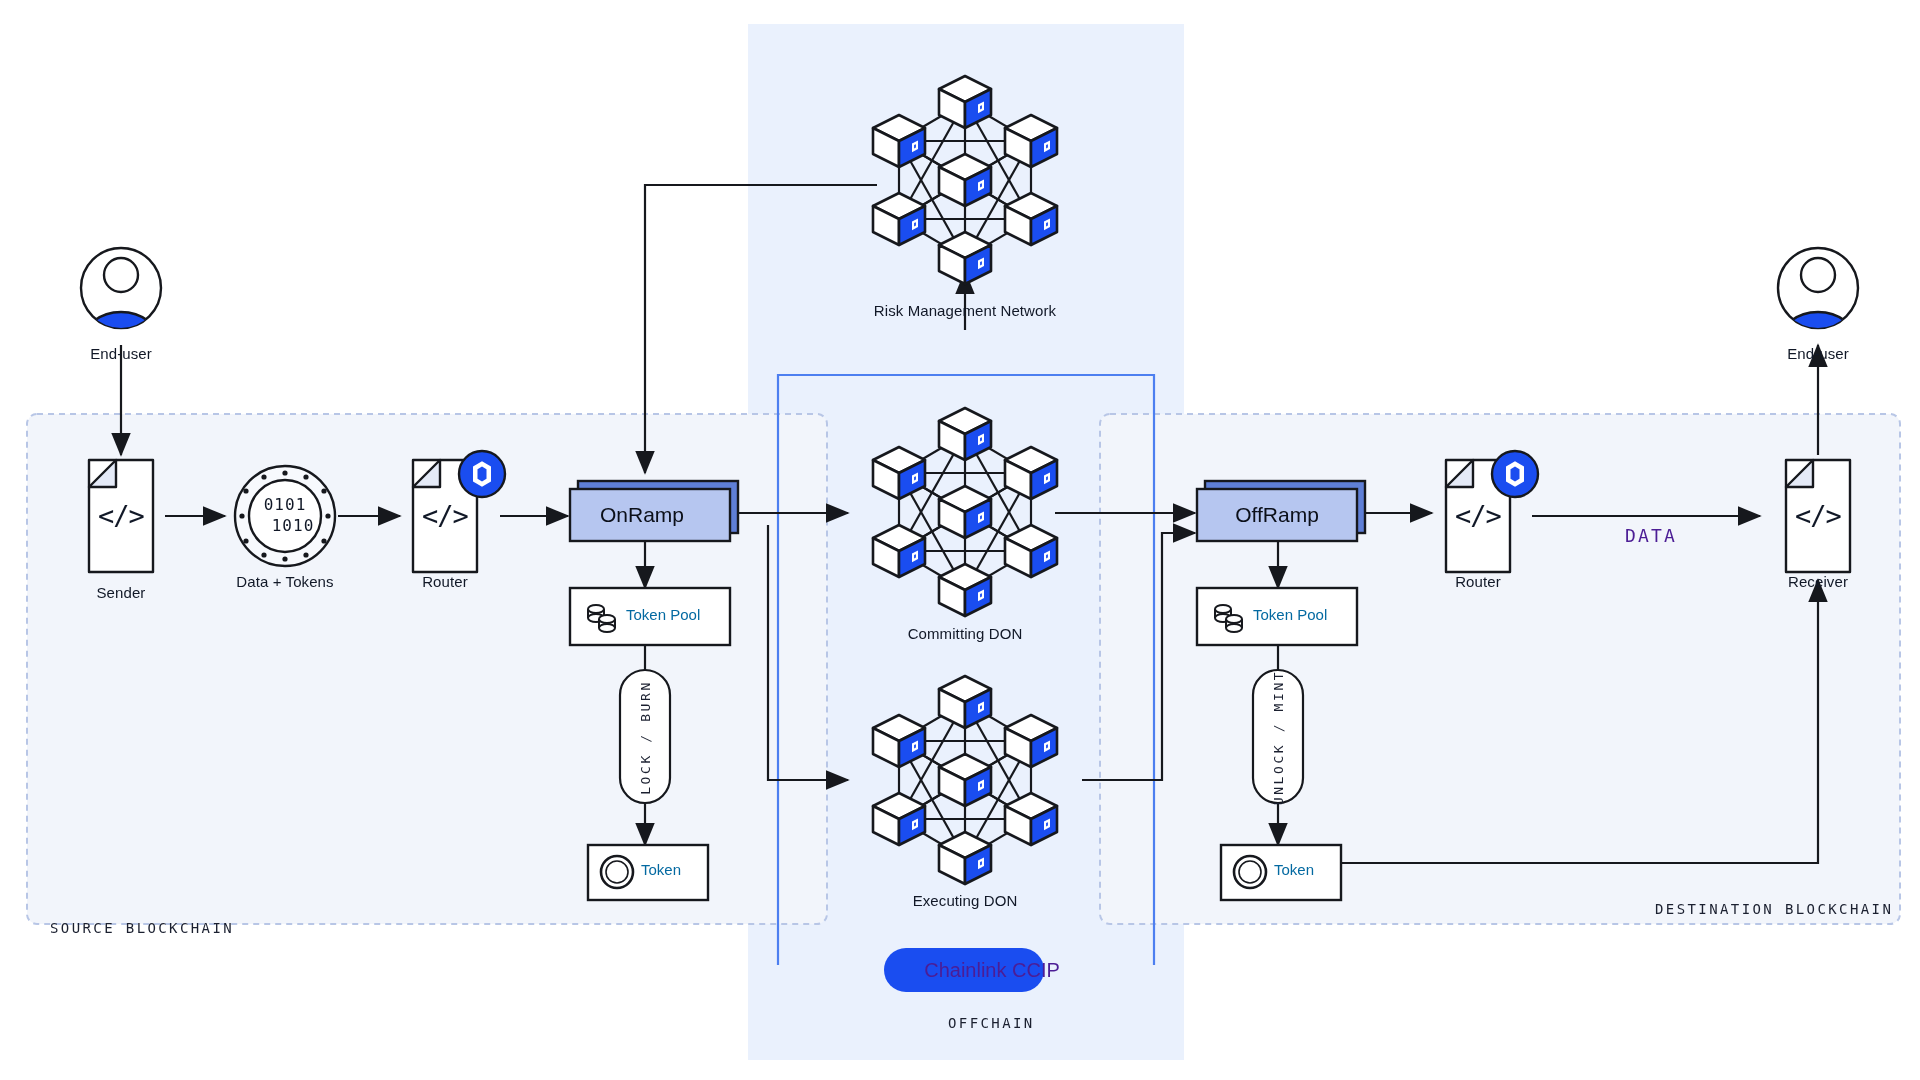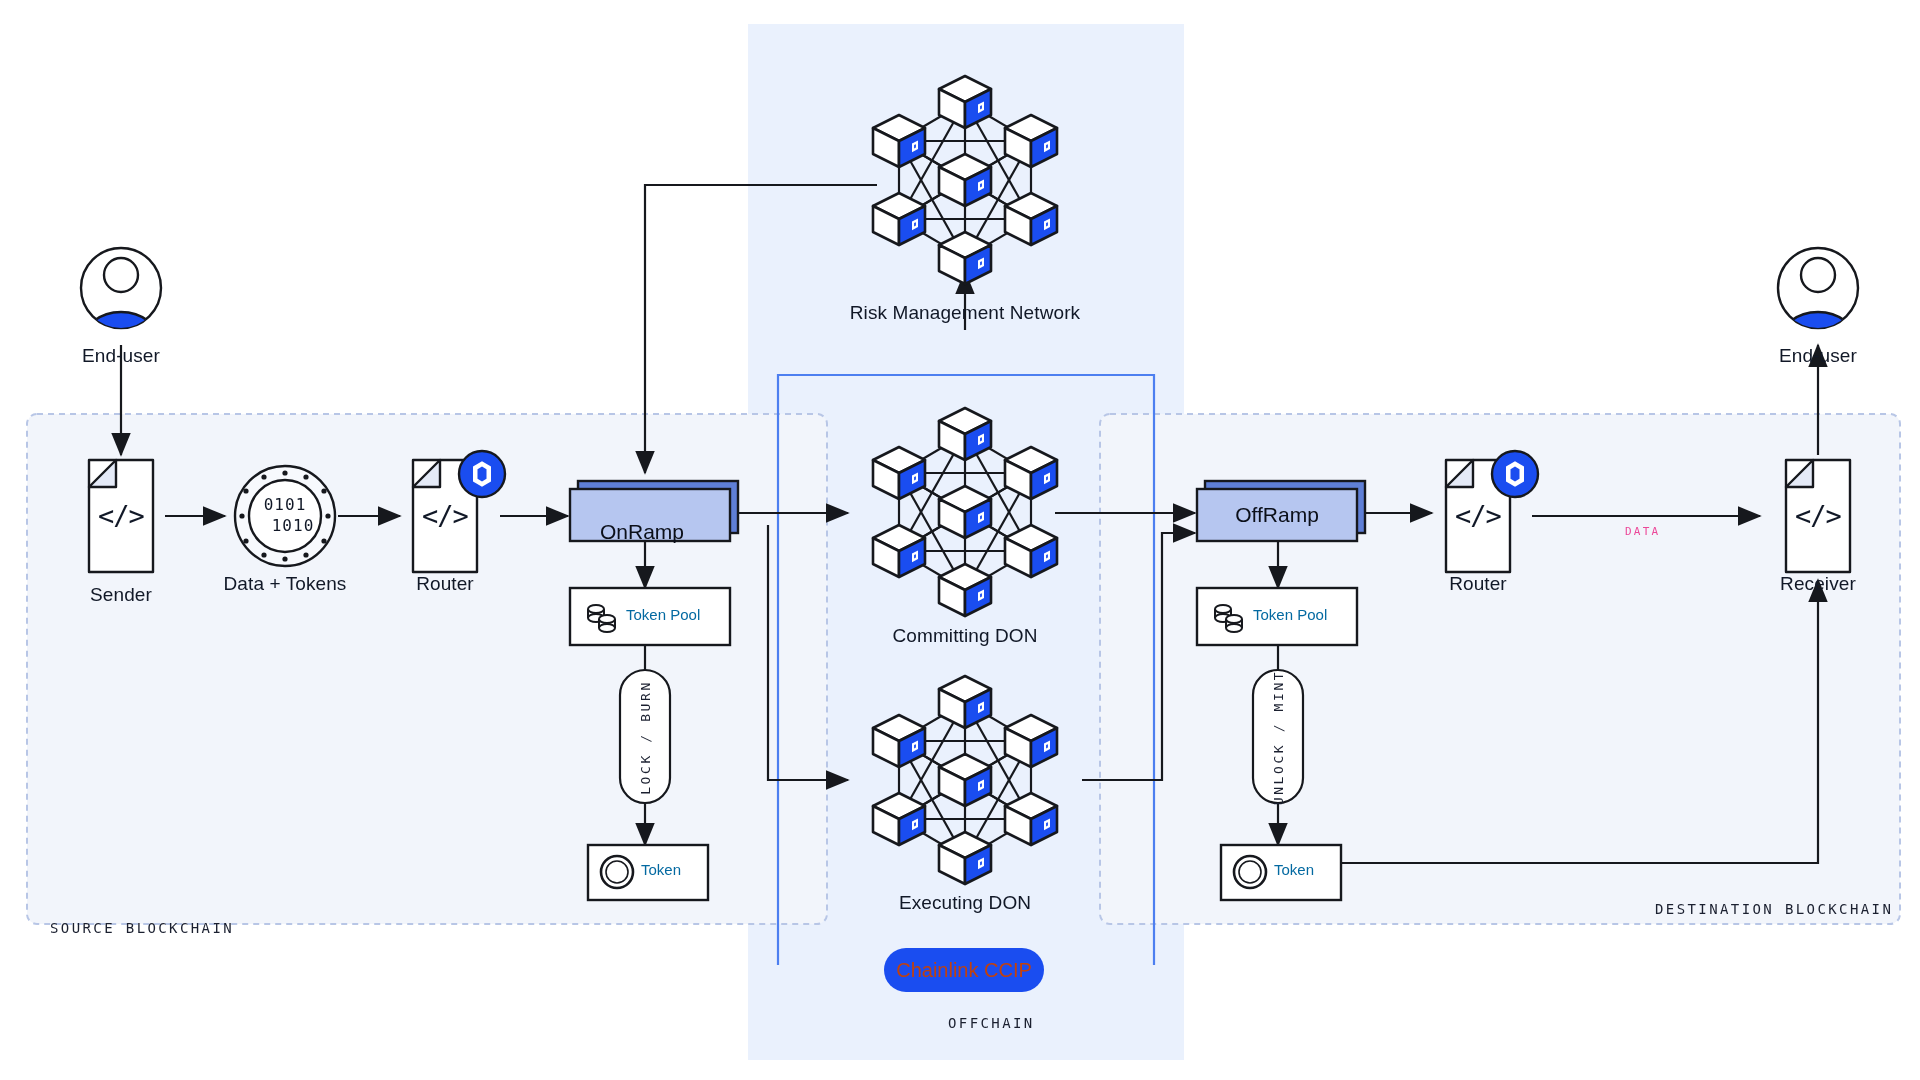--- a/index.html
+++ b/index.html
@@ -1,36 +1,36 @@
 <!DOCTYPE html>
 <html><head>
 <meta charset="utf-8">
 <style>
   html,body{margin:0;padding:0;background:#ffffff;}
   body{width:1920px;height:1080px;overflow:hidden;
        font-family:"Liberation Sans",sans-serif;color:#0b0f19;}
   #stage{position:relative;width:1920px;height:1080px;}
   #stage > svg{position:absolute;left:0;top:0;}
-  .lbl{position:absolute;font-size:19px;color:#111827;white-space:nowrap;
+  .lbl{position:absolute;font-size:15px;color:#111827;white-space:nowrap;
        text-align:center;letter-spacing:.1px;}
   .mono{font-family:"DejaVu Sans Mono",monospace;font-size:14px;
         letter-spacing:2.4px;color:#1b2030;white-space:nowrap;position:absolute;}
   .boxlbl{position:absolute;font-size:15px;color:#0369a1;white-space:nowrap;}
   .ramplbl{position:absolute;font-size:21px;color:#0b0f19;white-space:nowrap;}
-  .ccip-pill-text{position:absolute;font-size:20px;color:#c2410c;white-space:nowrap;}
+  .ccip-pill-text{position:absolute;font-size:20px;color:#4c1d95;white-space:nowrap;margin-left:28px;}
   .bincode{position:absolute;font-family:"DejaVu Sans Mono",monospace;
            font-size:16px;line-height:21px;color:#111827;text-align:center;
            letter-spacing:1px;}
   .codeglyph{position:absolute;font-family:"DejaVu Sans Mono",monospace;
              font-size:27px;color:#111827;letter-spacing:-1px;white-space:nowrap;}
   .vlabel{position:absolute;font-family:"DejaVu Sans Mono",monospace;
           font-size:13px;letter-spacing:2.6px;color:#1b2030;white-space:nowrap;
           transform-origin:center center;}
   .dlabel{position:absolute;font-family:"DejaVu Sans Mono",monospace;
-          font-size:11px;letter-spacing:2.2px;color:#ec4899;white-space:nowrap;text-align:right;}
+          font-size:18px;letter-spacing:2.2px;color:#4c1d95;white-space:nowrap;text-align:right;}
 </style>
 </head>
 <body>
 
 <div id="stage">
 
   <svg width="1920" height="1080" viewBox="0 0 1920 1080">
     <defs>
       <marker id="ah" markerWidth="11" markerHeight="9" refX="10.2" refY="4.5" orient="auto">
         <path d="M0,0 L11,4.5 L0,9 Z" fill="#16181d"></path>
@@ -238,21 +238,21 @@
   <div class="codeglyph" style="left:89px;top:500px;width:64px;text-align:center;">&lt;/&gt;</div>
   <div class="lbl" style="left:21px;top:573px;width:200px;margin-top:11px;">Sender</div>
 
   <div class="bincode" style="left:235px;top:494px;width:100px;">0101</div>
   <div class="bincode" style="left:235px;top:515px;width:116px;">1010</div>
   <div class="lbl" style="left:185px;top:573px;width:200px;">Data + Tokens</div>
 
   <div class="codeglyph" style="left:413px;top:500px;width:64px;text-align:center;">&lt;/&gt;</div>
   <div class="lbl" style="left:345px;top:573px;width:200px;">Router</div>
 
-  <div class="ramplbl" style="left:570px;top:503px;width:144px;text-align:center;margin-top:17px;">OnRamp</div>
+  <div class="ramplbl" style="left:570px;top:503px;width:144px;text-align:center;">OnRamp</div>
   <div class="boxlbl" style="left:626px;top:606px;">Token Pool</div>
   <div class="boxlbl" style="left:641px;top:861px;">Token</div>
 
   <div class="vlabel" style="left:545px;top:730px;width:200px;text-align:center;transform:rotate(-90deg);">LOCK / BURN</div>
   <div class="vlabel" style="left:1178px;top:730px;width:200px;text-align:center;transform:rotate(-90deg);">UNLOCK / MINT</div>
 
   <div class="ramplbl" style="left:1181px;top:503px;width:192px;text-align:center;">OffRamp</div>
   <div class="codeglyph" style="left:1446px;top:500px;width:64px;text-align:center;">&lt;/&gt;</div>
   <div class="lbl" style="left:1378px;top:573px;width:200px;">Router</div>
   <div class="codeglyph" style="left:1786px;top:500px;width:64px;text-align:center;">&lt;/&gt;</div>

